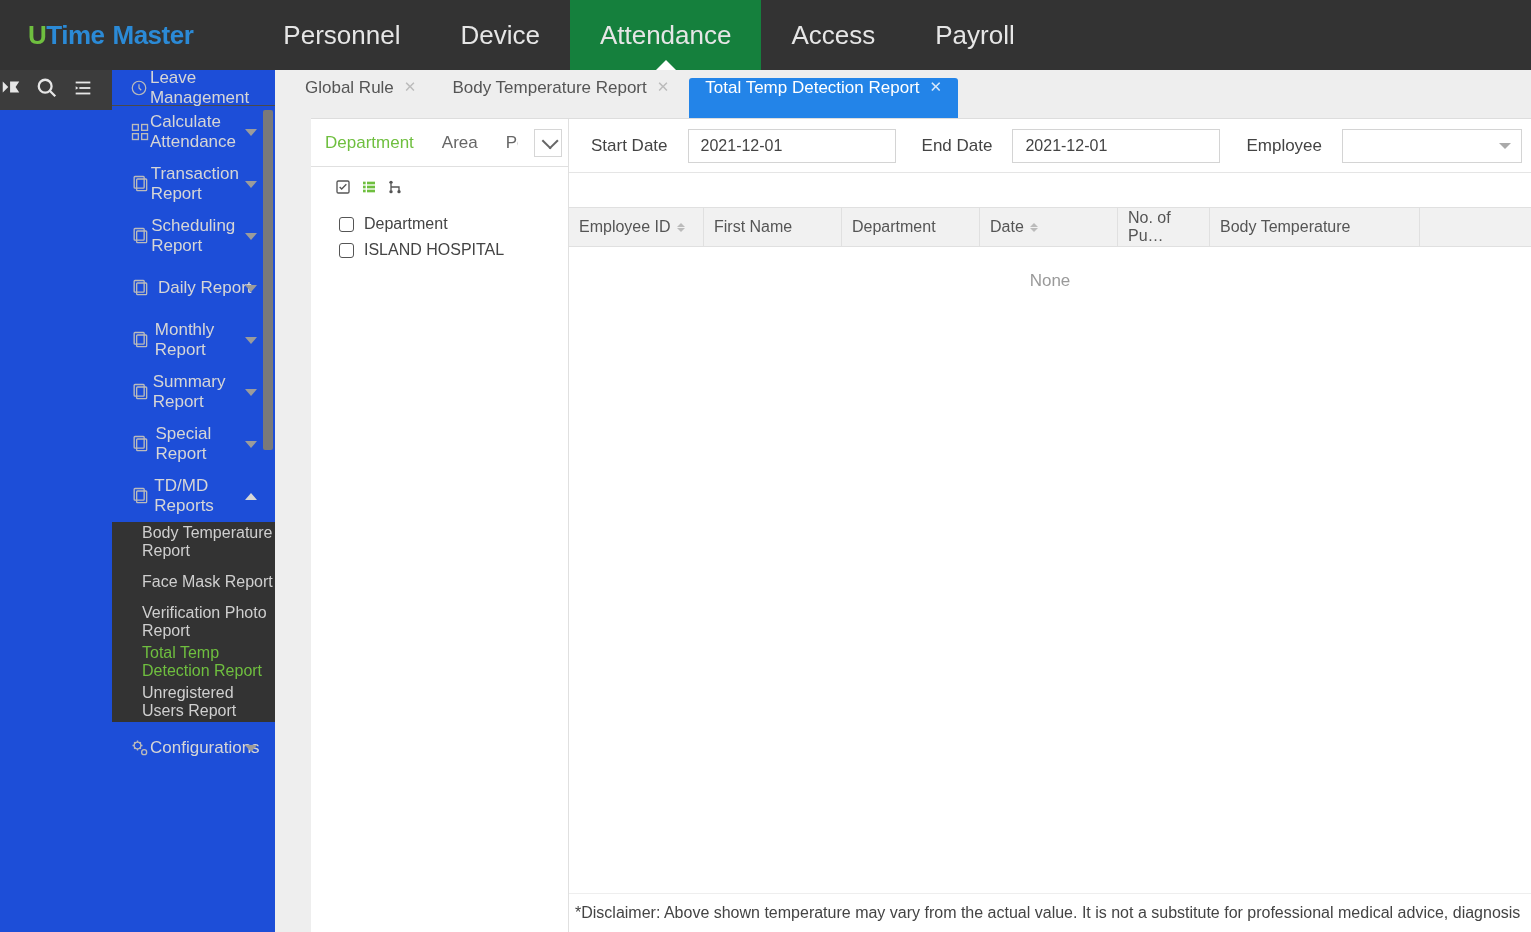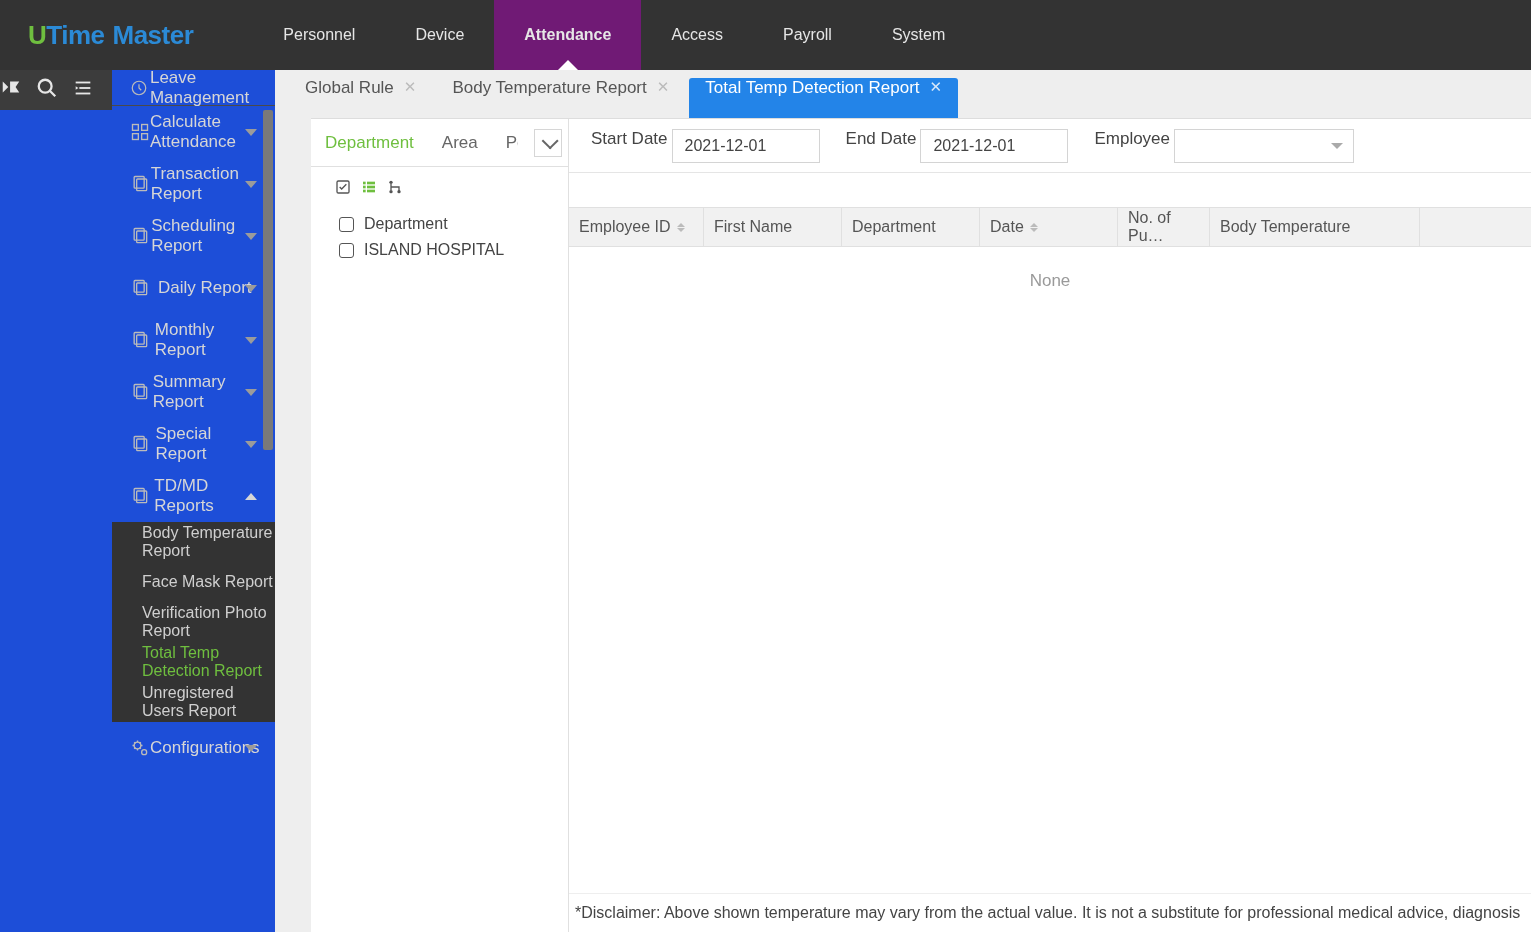--- a/index.html
+++ b/index.html
@@ -3,22 +3,22 @@
 <meta charset="utf-8">
 <style>
 * { box-sizing: border-box; margin: 0; padding: 0; }
 body { font-family: "Segoe UI", Arial, sans-serif; background:#fff; overflow:hidden; width:1531px; height:932px; }
 .topbar { background:#333333; height:70px; display:flex; align-items:center;gap:32px; }
 .logo { font-size:26px; font-weight:bold; padding:0 28px; letter-spacing:-0.5px; }
 .logo .u { color:#6fbf3f; }
 .logo .time { color:#2b8ad6; }
 .logo .master { color:#2b8ad6; margin-left:8px; }
 .topnav { display:flex; height:100%; }
-.topnav-item { display:flex; align-items:center; padding:0 30px; font-size:16px; color:#e6e6e6; cursor:pointer; position:relative; }
-.topnav-item.active { background:#701a75;font-weight:bold; }
+.topnav-item { display:flex; align-items:center; padding:0 30px; font-size:26px; color:#e6e6e6; cursor:pointer; position:relative; }
+.topnav-item.active { background:#15803d; }
 .topnav-item.active::after { content:""; position:absolute; bottom:0; left:50%; transform:translateX(-50%); width:0; height:0; border-left:10px solid transparent; border-right:10px solid transparent; border-bottom:10px solid #fff; }
 .layout { display:flex; height:calc(932px - 70px); }
 .sidebar { width:275px; background:#1d4ed8; color:#cfcfcf; display:flex; flex-direction:row; position:relative; }
 .sidebar-top-icons { height:40px; display:flex; justify-content:flex-end; align-items:center; gap:14px; padding-right:18px; background:#3c3c3c; }
 .sidebar-top-icons svg { width:22px; height:22px; fill:#e6e6e6; cursor:pointer; }
 .menu-scroll { overflow:hidden; position:relative; }
 .menu-item-cut { display:flex; align-items:center; height:36px; padding:0 18px; font-size:17px; color:#d6d6d6; border-bottom:1px solid #4a4a4a; cursor:pointer; }
 .menu-item-cut .icon-slot { width:28px; display:flex; align-items:center; }
 .menu-item-cut .icon-slot svg { width:18px; height:18px; stroke:#bbb; fill:none; stroke-width:1.6; }
 .menu-item { display:flex; align-items:center; height:52px; padding:0 18px; font-size:17px; color:#d6d6d6; cursor:pointer; position:relative; }
@@ -47,23 +47,23 @@
 .dropdown-chevron::after { content:""; width:10px; height:10px; border-right:2px solid #666; border-bottom:2px solid #666; transform:rotate(45deg) translateY(-3px); }
 .tree-toolbar { height:40px; display:flex; align-items:center; padding-left:24px; gap:10px; }
 .tree-toolbar span { cursor:pointer; font-size:14px; color:#555; display:inline-flex; }
 .tree-toolbar svg { width:16px; height:16px; }
 .tree { padding:4px 12px; }
 .tree-node { display:flex; align-items:center; height:26px; padding-left:16px; cursor:pointer; }
 .tree-checkbox { width:15px; height:15px; border:1.5px solid #555; border-radius:3px; margin-right:10px; }
 .tree-label { font-size:16px; color:#444; }
 .right-panel { flex:1; display:flex; flex-direction:column; min-width:0; }
 .filter-bar { height:54px; background:#fff; border-bottom:1px solid #e5e5e5; display:flex; align-items:center; padding-left:22px; gap:26px; }
-.filter-field { display:flex; align-items:flex-start; gap:4px; }
+.filter-field { display:flex; align-items:center; gap:20px; }
 .filter-label { font-size:17px; color:#444; }
-.filter-input { height:34px; border:1px solid #d4d4d4; padding:0 12px; font-size:16px; color:#444; width:148px; }
+.filter-input { height:34px; border:1px solid #d4d4d4; padding:0 12px; font-size:16px; color:#444; width:208px; }
 .filter-select { height:34px; border:1px solid #d4d4d4; width:180px; display:flex; align-items:center; justify-content:flex-end; padding:0 10px; cursor:pointer; }
 .filter-select::after { content:""; width:0; height:0; border-left:6px solid transparent; border-right:6px solid transparent; border-top:6px solid #aaa; }
 .gap-row { height:34px; background:#fff; }
 .table-head { height:40px; background:#f1f1f1; border-top:1px solid #e0e0e0; border-bottom:1px solid #e0e0e0; display:flex; }
 .th { display:flex; align-items:center; padding-left:10px; font-size:16px; color:#555; border-right:1px solid #e0e0e0; position:relative; }
 .th .sort { margin-left:6px; display:inline-flex; flex-direction:column; gap:1px; }
 .th .sort::before { content:""; width:0; height:0; border-left:4px solid transparent; border-right:4px solid transparent; border-bottom:4px solid #bbb; }
 .th .sort::after { content:""; width:0; height:0; border-left:4px solid transparent; border-right:4px solid transparent; border-top:4px solid #bbb; }
 .table-body { flex:1; background:#fff; display:flex; align-items:flex-start; justify-content:center; padding-top:24px; }
 .none-text { color:#9a9a9a; font-size:17px; }
@@ -75,21 +75,20 @@
 <div class="topbar">
   <div class="logo">
     <span class="u">U</span><span class="time">Time</span><span class="master">Master</span>
   </div>
   <div class="topnav" id="topnav">
       <div class="topnav-item">Personnel</div>
       <div class="topnav-item">Device</div>
       <div class="topnav-item active">Attendance</div>
       <div class="topnav-item">Access</div>
       <div class="topnav-item">Payroll</div>
-      <div class="topnav-item">System</div>
     </div>
 </div>
 
 <div class="layout">
   <div class="sidebar">
     <div class="sidebar-top-icons">
       <span><svg viewBox="0 0 24 24">
             <path d="M3 5l6 6-6 6V5zm8 0h10l-4 6 4 6H11V5z"></path>
           </svg></span>
       <span><svg viewBox="0 0 24 24">

